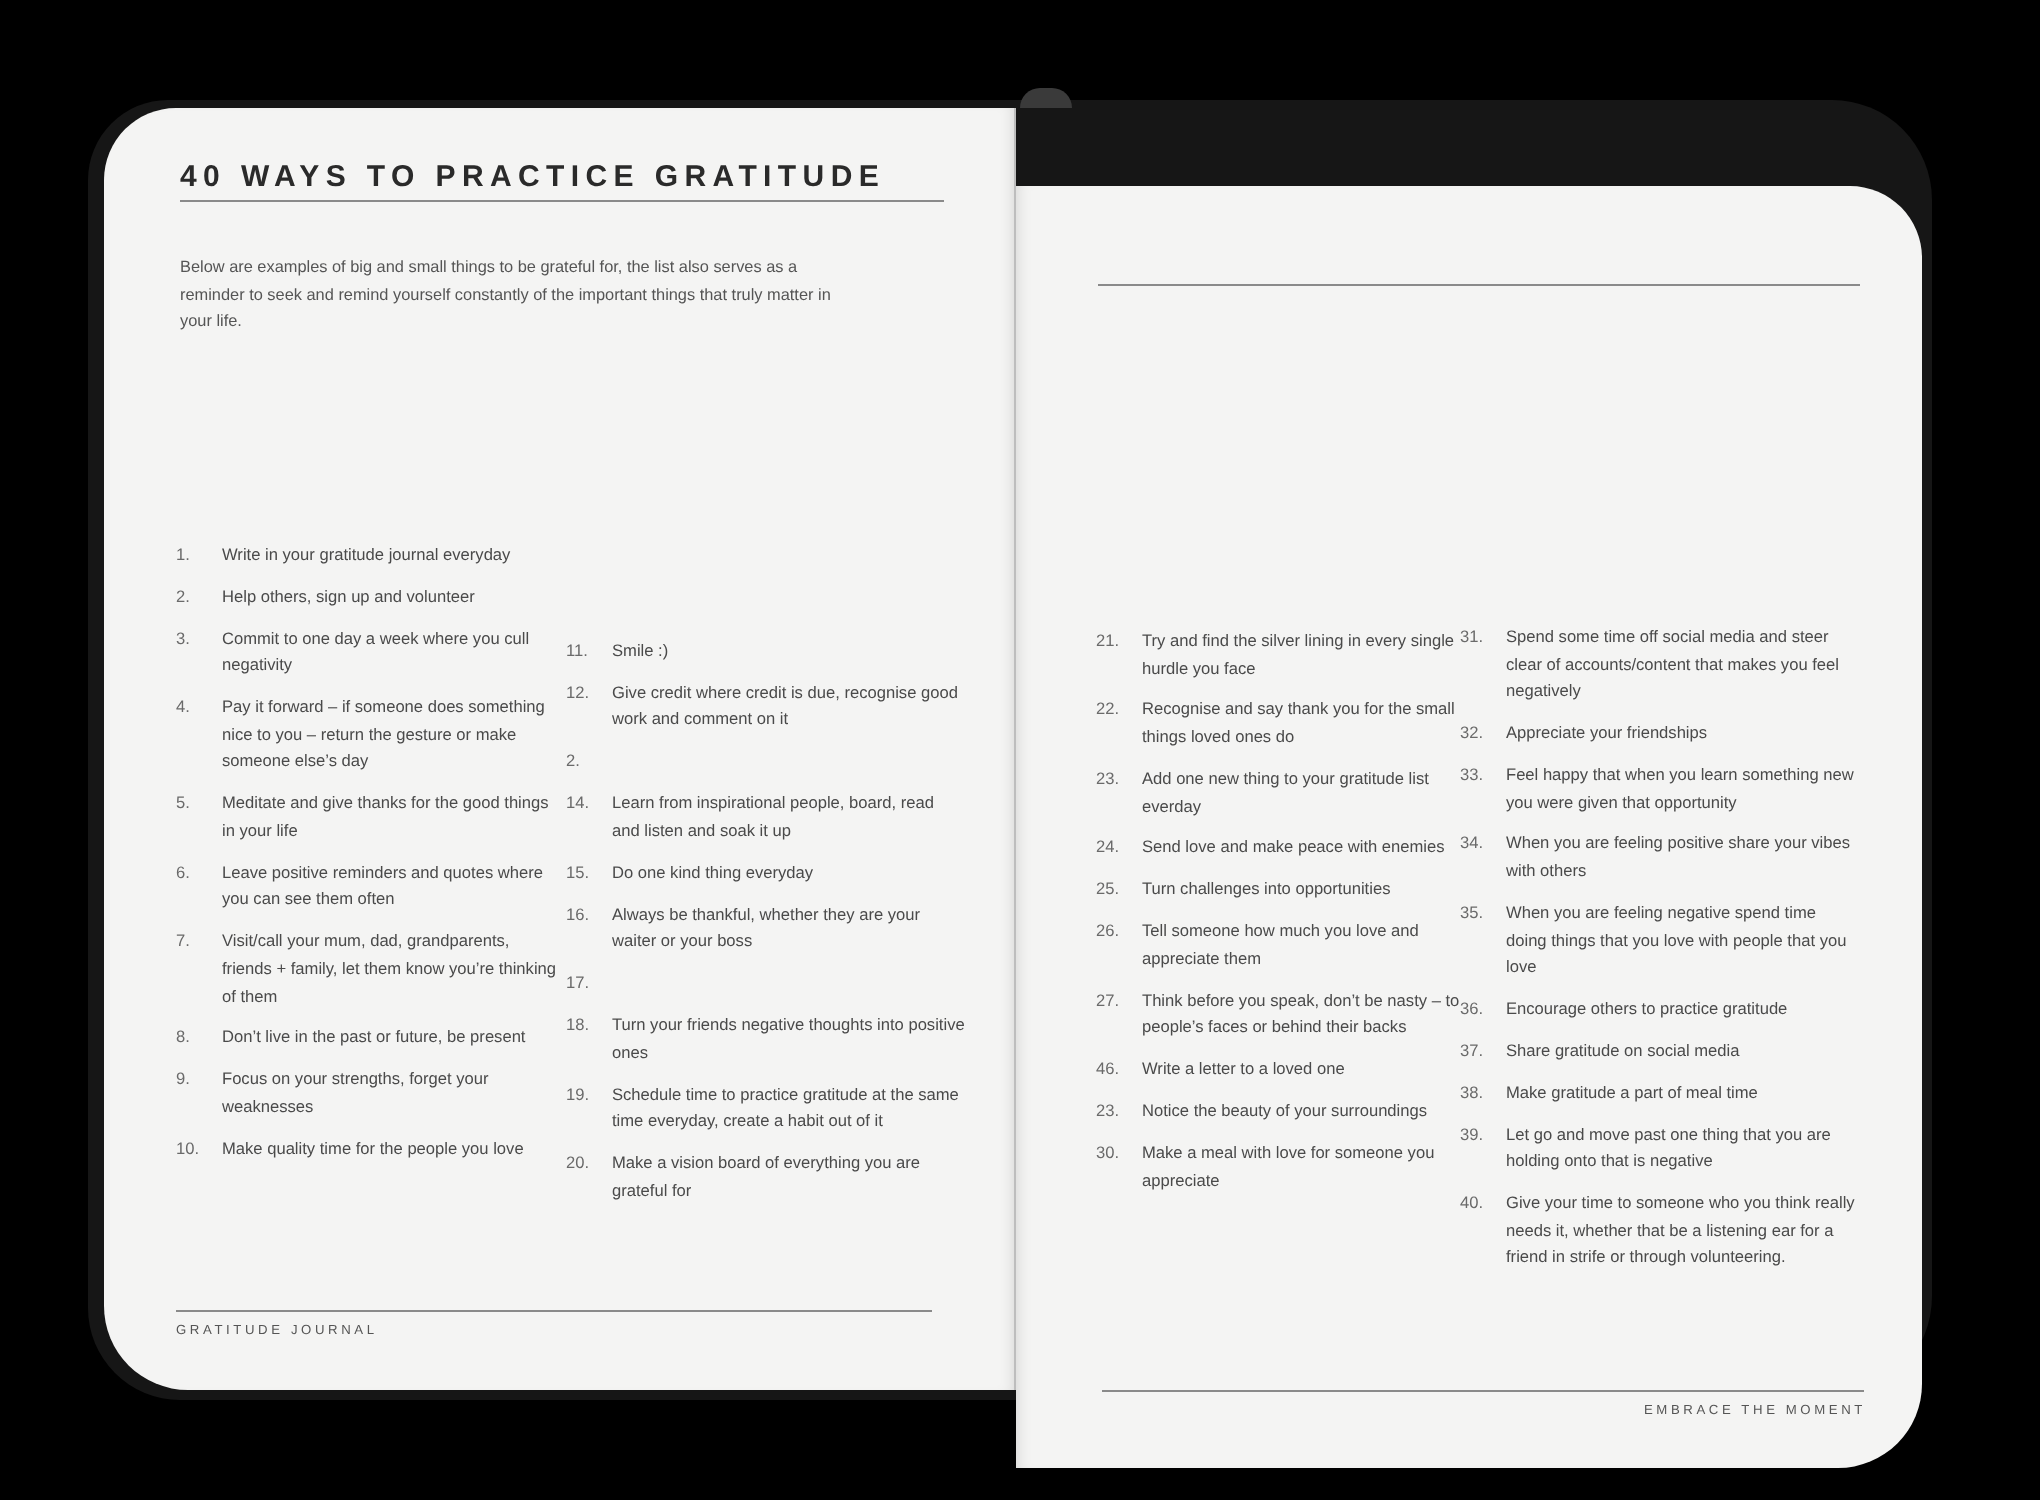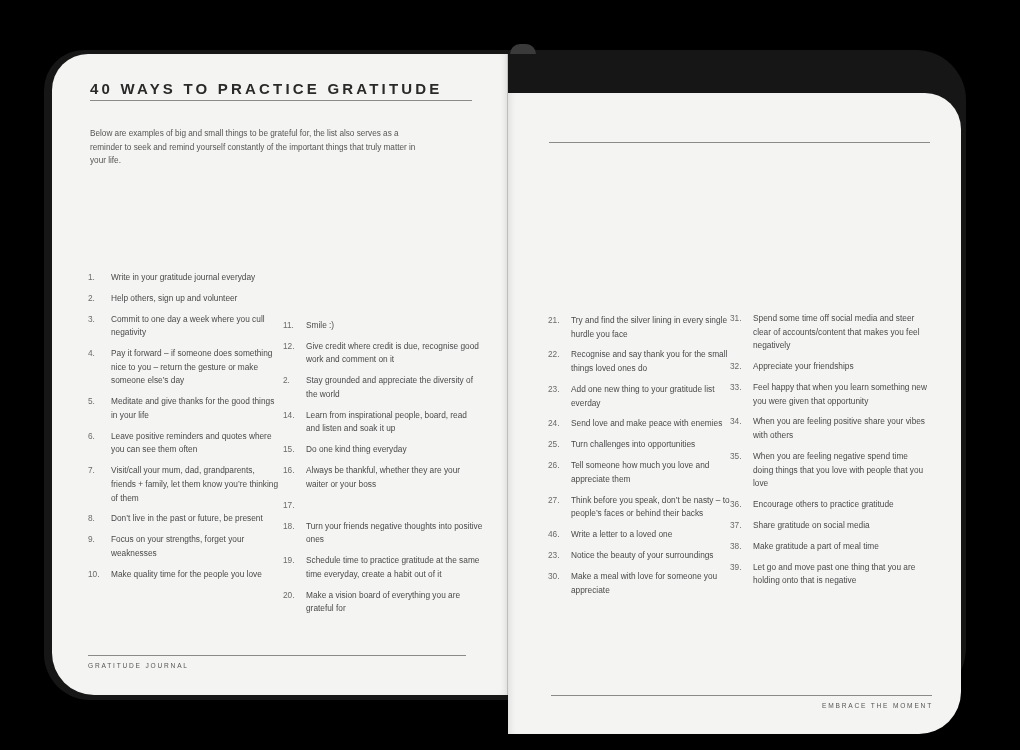--- a/index.html
+++ b/index.html
@@ -76,21 +76,20 @@
       <div class="item">
         <span class="num">11.</span>
         <span class="txt">Smile :)</span>
       </div>
       <div class="item">
         <span class="num">12.</span>
         <span class="txt">Give credit where credit is due, recognise good work and comment on it</span>
       </div>
       <div class="item">
         <span class="num">2.</span>
-        <span class="txt">Stay grounded and appreciate the diversity of the world</span>
       </div>
       <div class="item">
         <span class="num">14.</span>
         <span class="txt">Learn from inspirational people, board, read and listen and soak it up</span>
       </div>
       <div class="item">
         <span class="num">15.</span>
         <span class="txt">Do one kind thing everyday</span>
       </div>
       <div class="item">
@@ -195,17 +194,21 @@
         <span class="txt">Share gratitude on social media</span>
       </div>
       <div class="item">
         <span class="num">38.</span>
         <span class="txt">Make gratitude a part of meal time</span>
       </div>
       <div class="item">
         <span class="num">39.</span>
         <span class="txt">Let go and move past one thing that you are holding onto that is negative</span>
       </div>
+      <div class="item">
+        <span class="num">40.</span>
+        <span class="txt">Give your time to someone who you think really needs it, whether that be a listening ear for a friend in strife or through volunteering.</span>
+      </div>
     </div>
 
   <div class="rule" style="left:43px; top:602px; width:381px;"></div>
   <div class="footer" style="right:28px; top:609px;">EMBRACE THE MOMENT</div>
 </div>
 
 </body></html>

